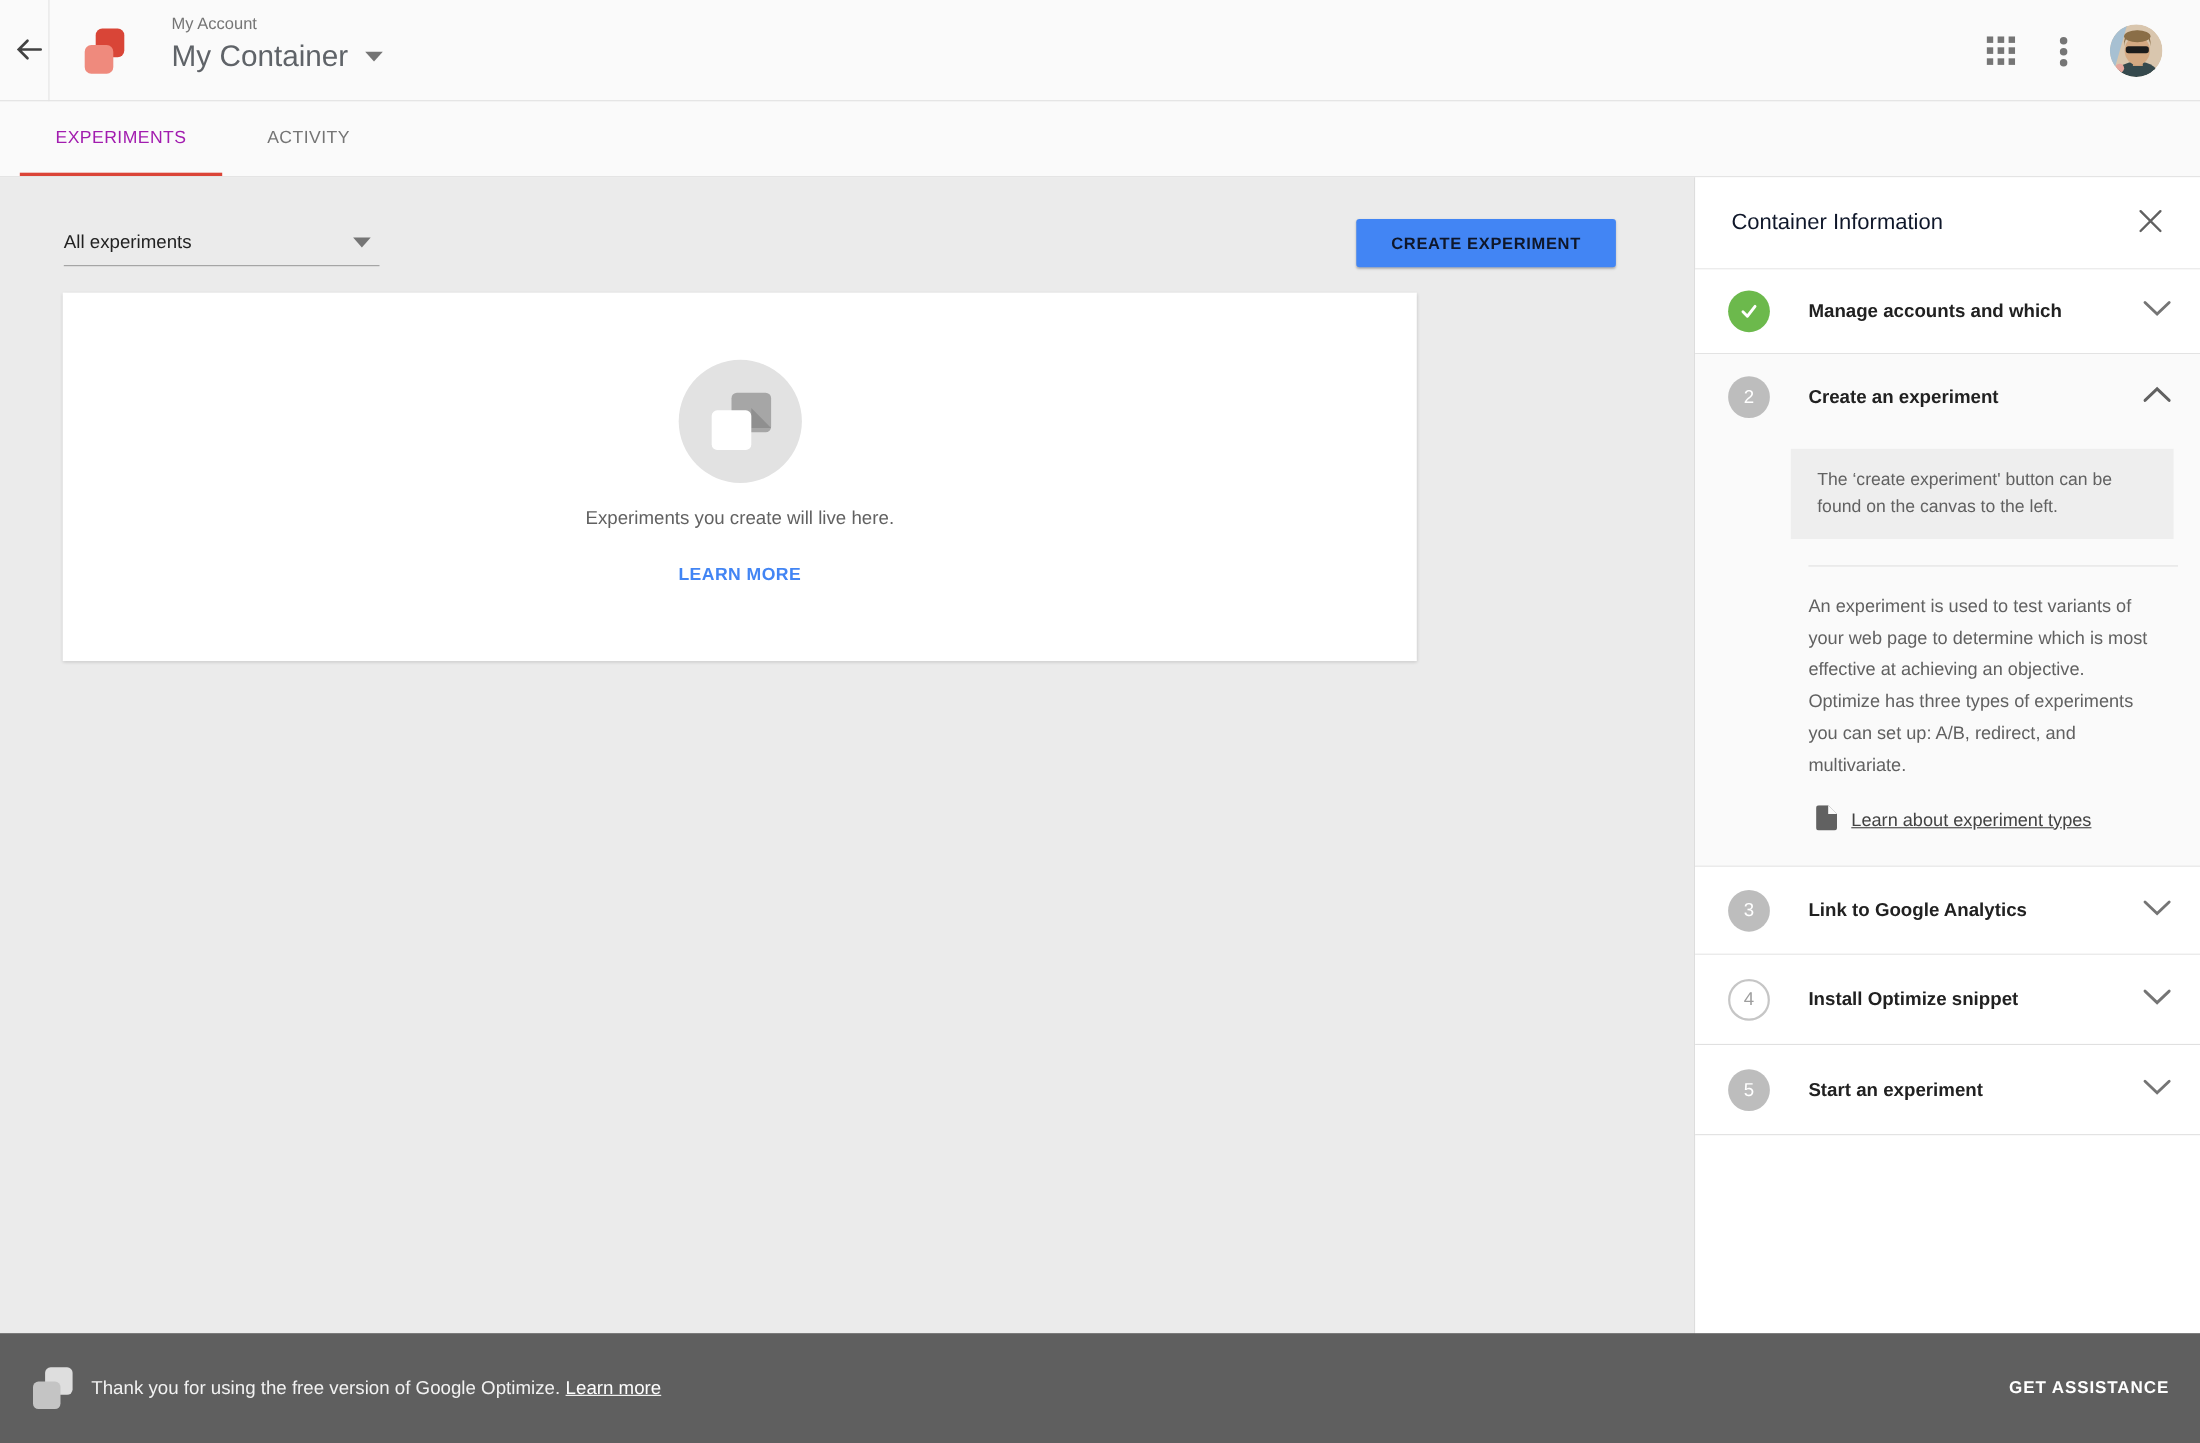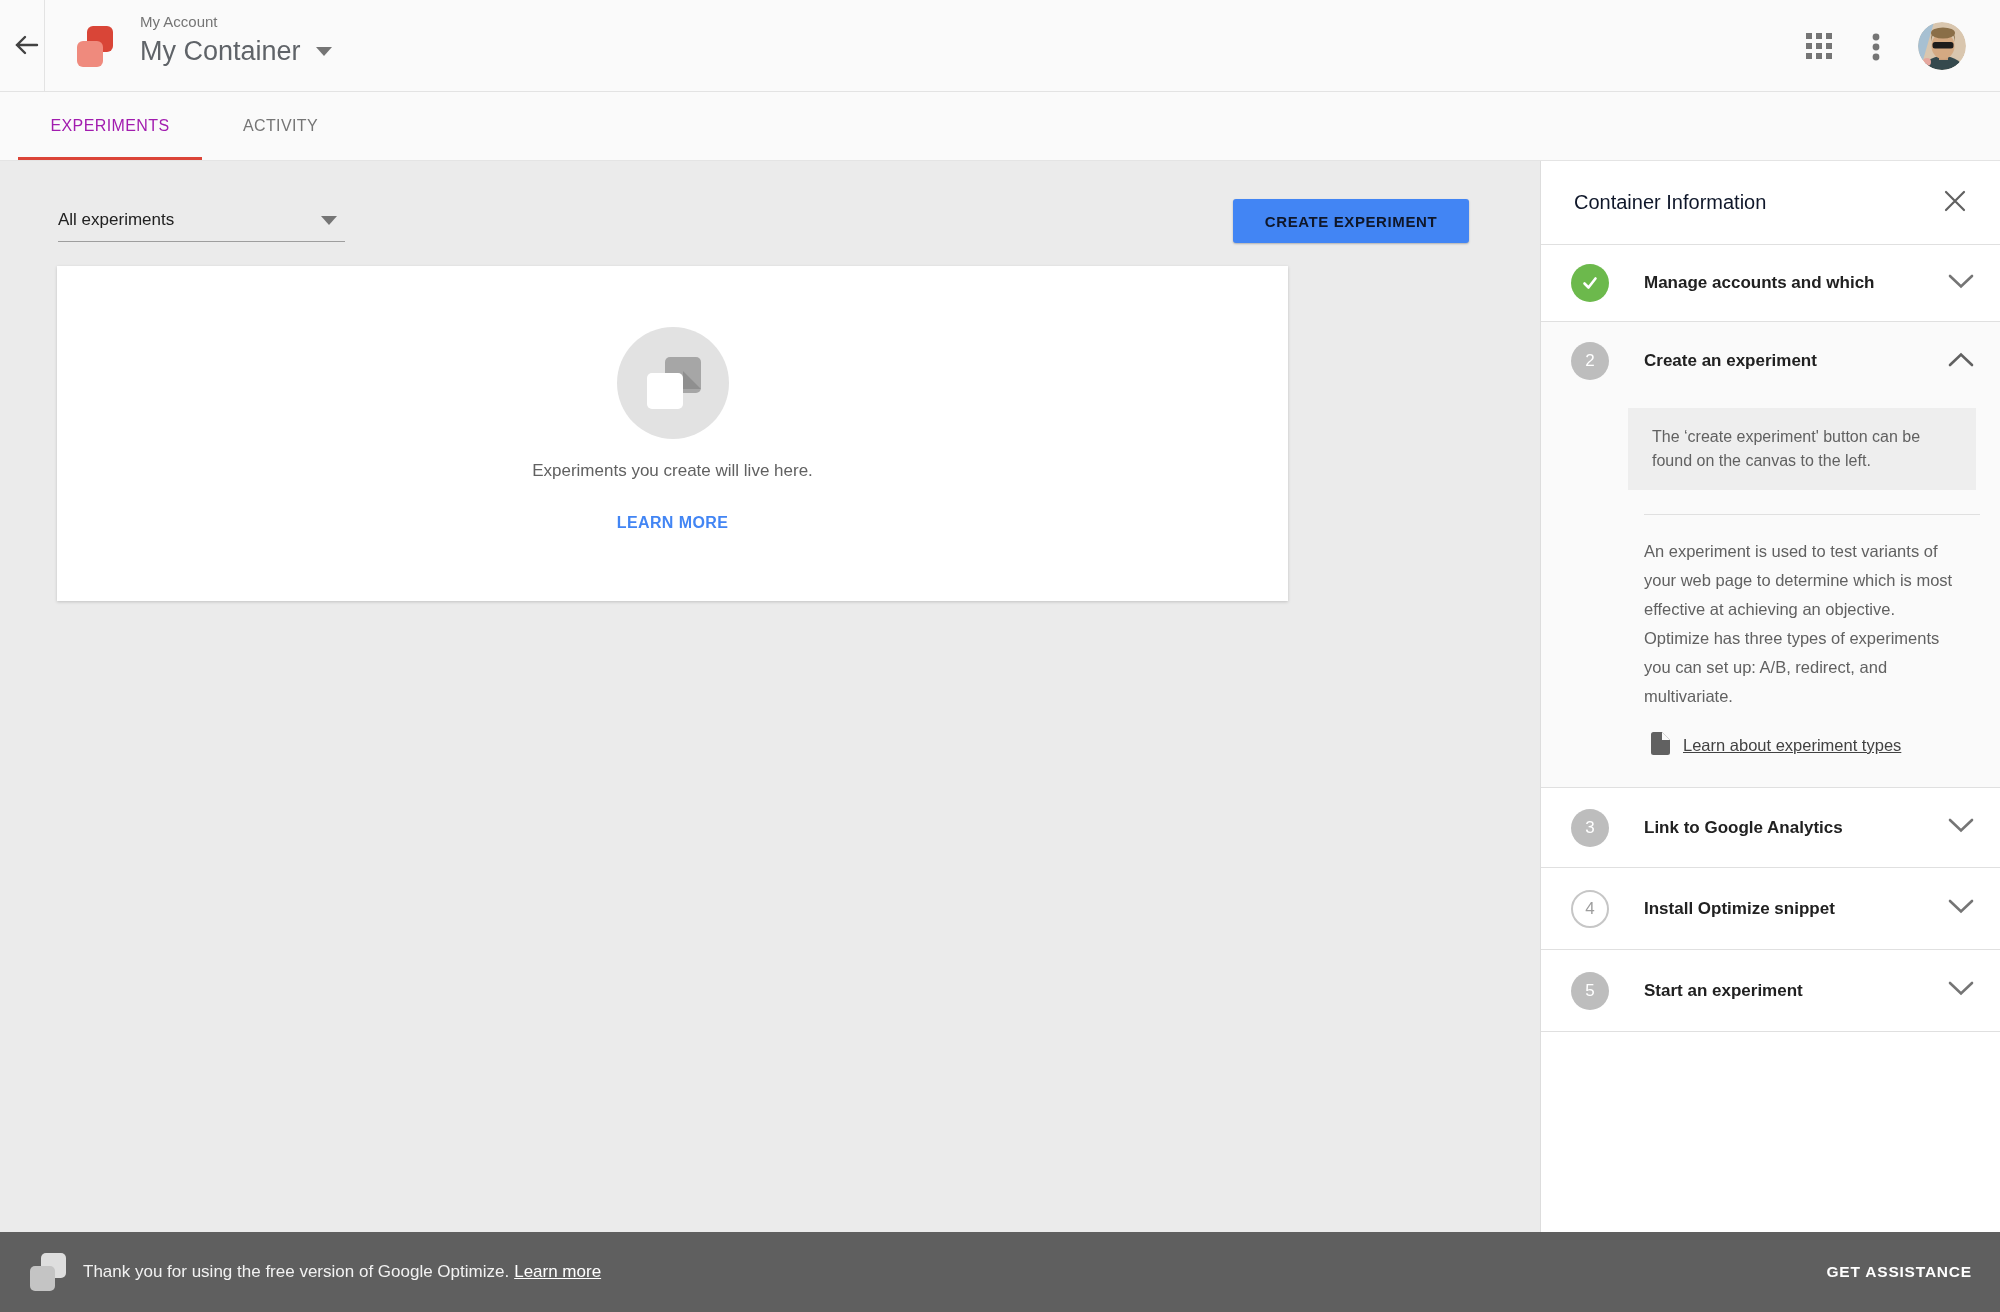--- a/index.html
+++ b/index.html
@@ -6,21 +6,21 @@
   body { font-family:"Liberation Sans", sans-serif; background:#ebebeb; }
   .app { position:relative; width:2000px; height:1312px; background:#ebebeb; overflow:hidden; }
 
   
   .header { position:absolute; left:0; top:0; width:2000px; height:92px; background:#fafafa; border-bottom:1px solid #e3e3e3; z-index:5; }
   .back-btn { position:absolute; left:6px; top:26px; width:40px; height:40px; display:flex; align-items:center; justify-content:center; cursor:pointer; background:none; border:none; }
   .header-vdivider { position:absolute; left:44px; top:0; width:1px; height:92px; background:#e3e3e3; }
   .logo { position:absolute; left:77px; top:26px; width:36px; height:41px; }
   .logo .sq-back { position:absolute; right:0; top:0; width:26px; height:26px; background:#d94537; border-radius:6px; }
   .logo .sq-front { position:absolute; left:0; bottom:0; width:26px; height:26px; background:#ef8a7d; border-radius:6px; }
-  .account-block { position:absolute; left:140px; top:13px; }
+  .account-block { position:absolute; left:156px; top:13px; }
   .account-label { font-size:15px; color:#757575; }
   .container-row { display:flex; align-items:center; gap:15px; margin-top:6px; cursor:pointer; }
   .container-label { font-size:27px; color:#5f6368; }
   .caret-down { width:0; height:0; border-left:8px solid transparent; border-right:8px solid transparent; border-top:9px solid #757575; }
   .hdr-icon-btn { position:absolute; background:none; border:none; cursor:pointer; padding:0; }
   .apps-btn { left:1806px; top:33px; }
   .more-btn { left:1872px; top:33px; }
   .avatar { position:absolute; left:1918px; top:22px; width:48px; height:48px; border-radius:50%; overflow:hidden; cursor:pointer; }
 
   
@@ -56,21 +56,21 @@
 
   .expanded-section { background:#fafafa; border-bottom:1px solid #e0e0e0; height:466px; }
   .step2-header { height:78px; display:flex; align-items:center; padding-left:30px; padding-right:26px; cursor:pointer; }
   .note-box { margin:8px 25px 0 87px; width:348px; background:#eeeeee; padding:17px 24px; font-size:16px; line-height:24px; color:#616161; }
   .inner-divider { margin:24px 20px 0 103px; border-top:1px solid #e0e0e0; }
   .step-desc { margin:22px 40px 0 103px; font-size:16.5px; line-height:29px; color:#616161; }
   .types-link-row { margin:21px 0 0 110px; display:flex; align-items:center; gap:13px; }
   .types-link { font-size:16.5px; color:#424242; text-decoration:underline; cursor:pointer; }
 
   
-  .footer { position:absolute; left:0; bottom:0; width:2000px; height:80px; background:#5f5f5f; display:flex; align-items:center; padding:0 28px; z-index:6; }
+  .footer { position:absolute; left:0; bottom:0; width:2000px; height:100px; background:#5f5f5f; display:flex; align-items:center; padding:0 28px; z-index:6; }
   .footer-logo { position:relative; width:40px; height:42px; flex:0 0 40px; }
   .footer-logo .fsq-back { position:absolute; right:2px; top:2px; width:25px; height:25px; background:#dedede; border-radius:5px; }
   .footer-logo .fsq-front { position:absolute; left:2px; bottom:2px; width:25px; height:25px; background:#c4c4c4; border-radius:5px; }
   .footer-text { margin-left:15px; font-size:17px; color:#f2f2f2; }
   .footer-learnmore { color:#fff; text-decoration:underline; cursor:pointer; margin-left:5px; }
   .get-assist { margin-left:auto; background:none; border:none; color:#fff; font-family:"Liberation Sans", sans-serif; font-size:15.5px; font-weight:700; letter-spacing:.8px; cursor:pointer; }
 </style>
 </head>
 <body>
 

